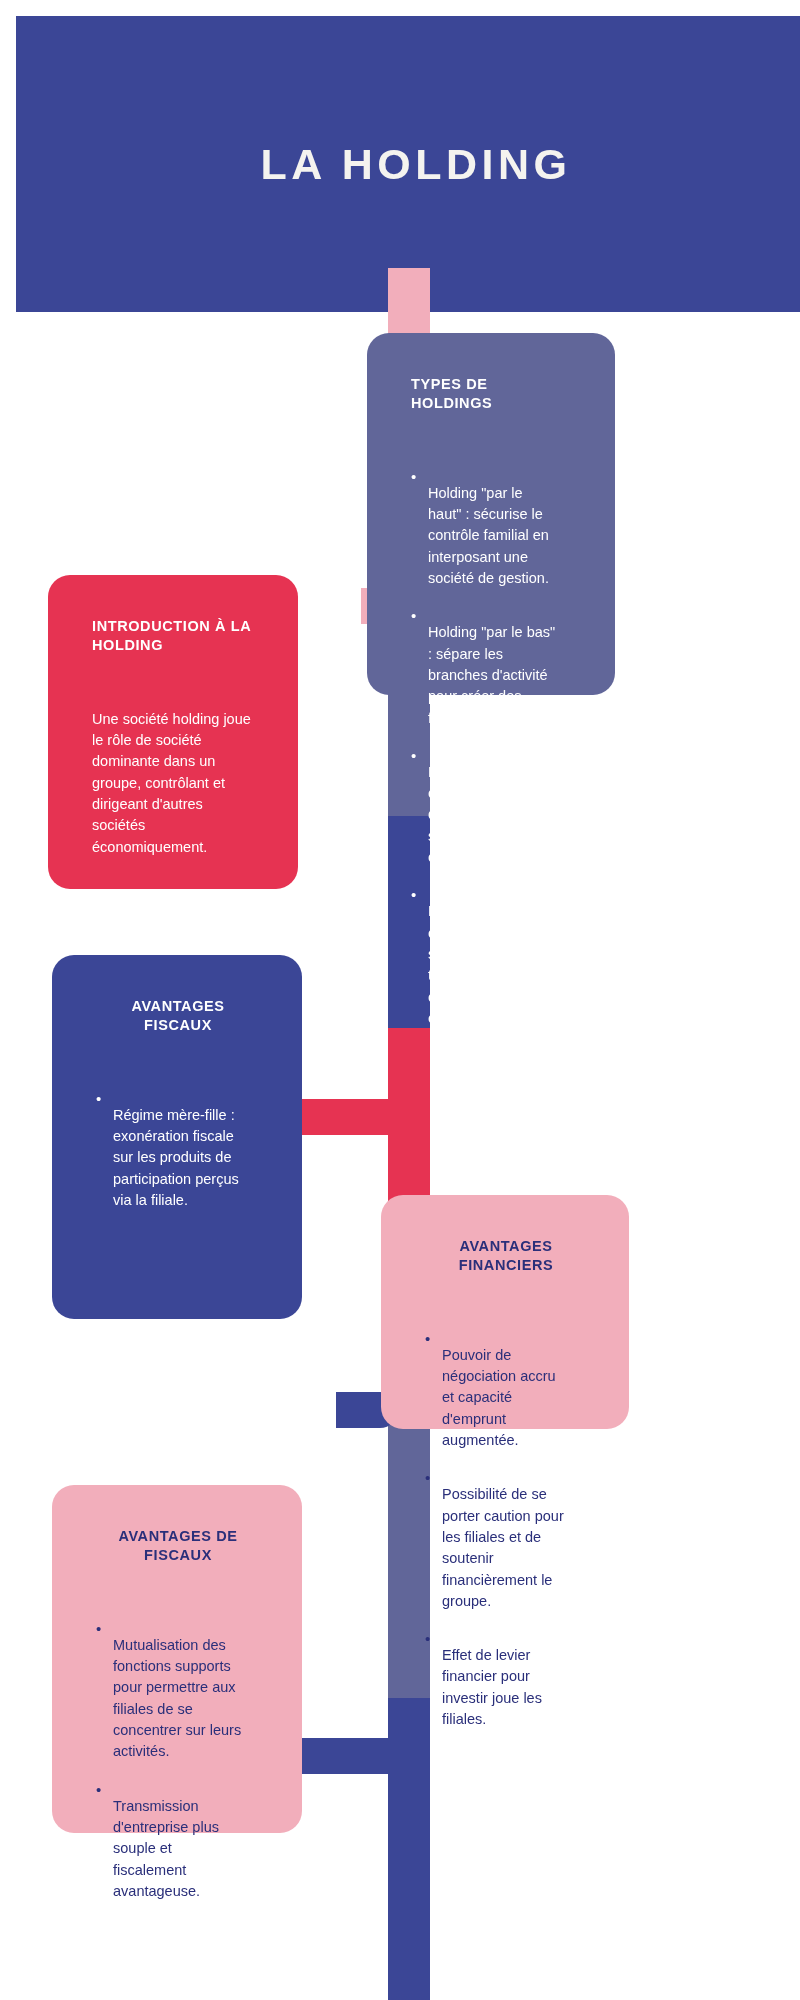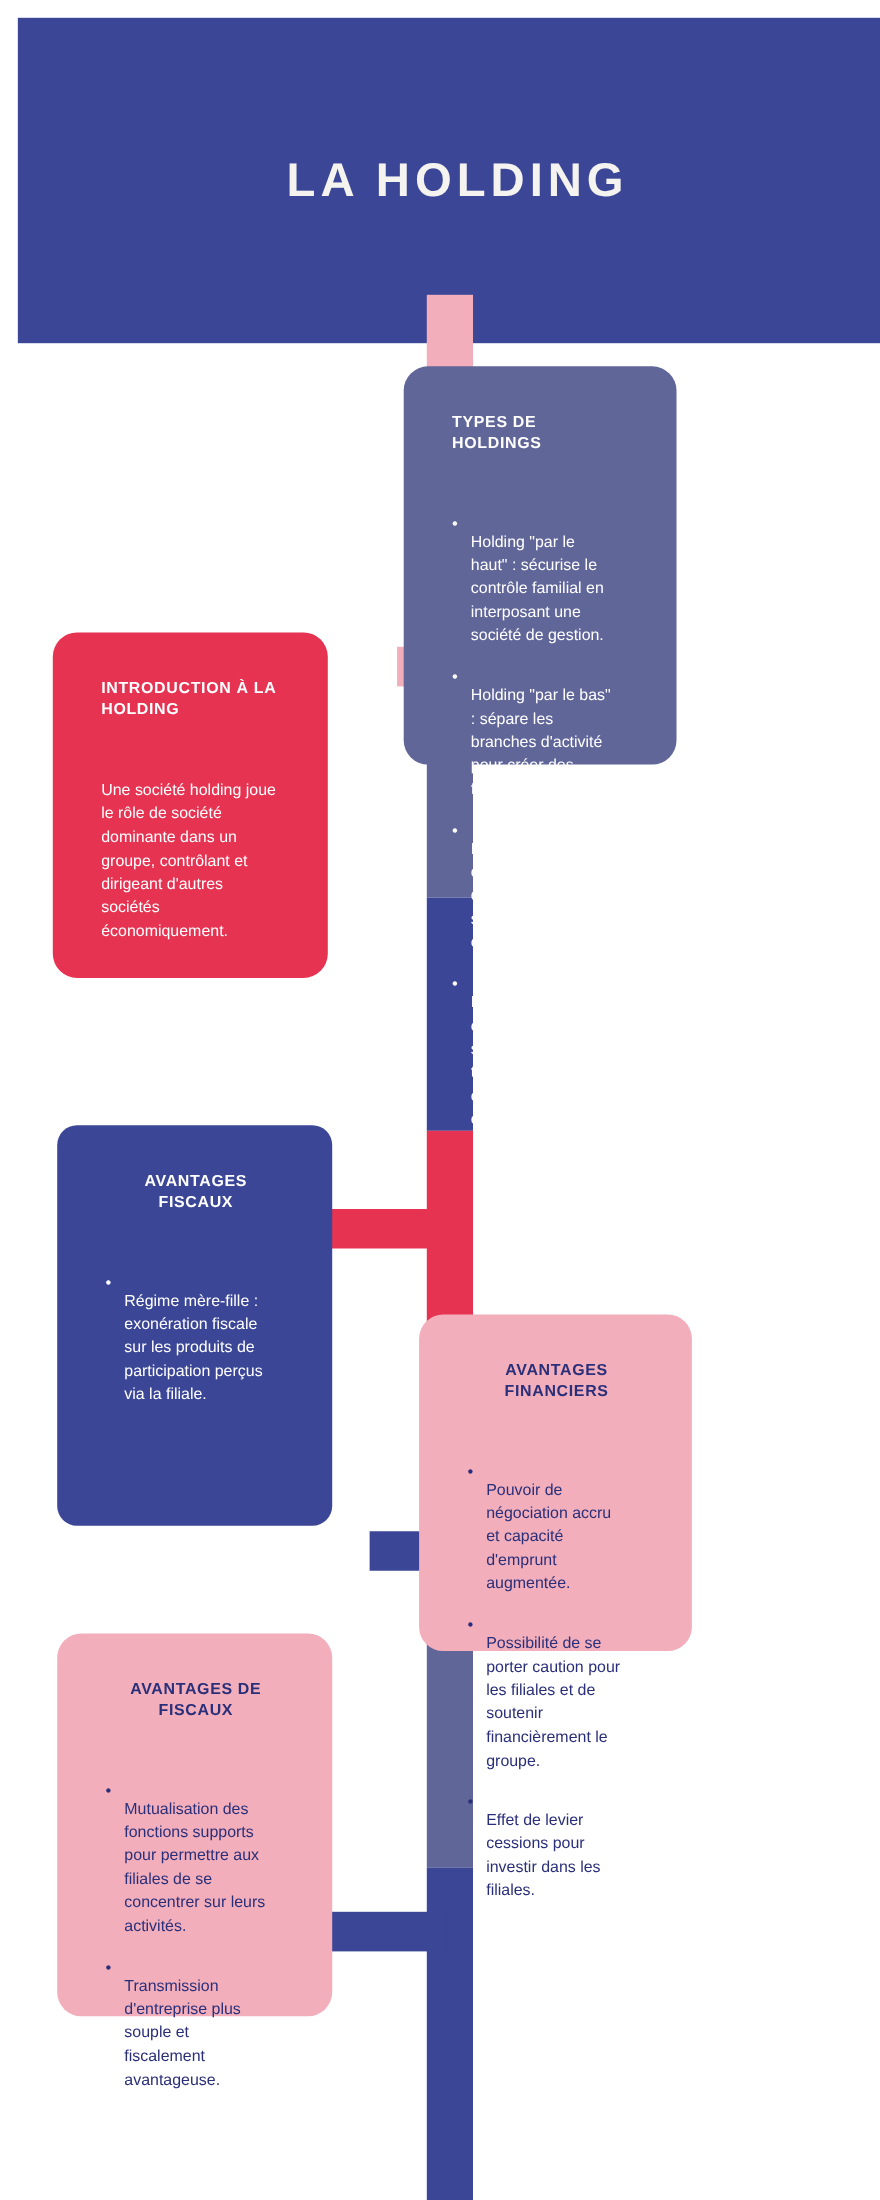--- a/index.html
+++ b/index.html
@@ -54,22 +54,22 @@
 
   
   .theme-crimson { background:#e63352; color:#ffffff; }
   .theme-muted   { background:#616699; color:#ffffff; }
   .theme-navy    { background:#3b4696; color:#ffffff; }
   .theme-pink    { background:#f2aebb; color:#2a2f7a; }
 
   
   #card-intro      { left:32px;  top:559px;  width:250px; height:314px; }
   #card-types      { left:351px; top:317px;  width:248px; height:362px; }
-  #card-fiscaux    { left:36px;  top:1007px;  width:250px; height:364px;border-radius:18px; }
-  #card-financiers { left:365px; top:1179px; width:248px; height:306px; }
+  #card-fiscaux    { left:36px;  top:939px;  width:250px; height:364px; }
+  #card-financiers { left:365px; top:1179px; width:248px; height:234px; }
   #card-gestion    { left:36px;  top:1469px; width:250px; height:348px; }
 </style>
 </head>
 <body>
 
 <div class="canvas">
 
   <div class="header">
     <div class="header-title">LA HOLDING</div>
   </div>
@@ -108,21 +108,21 @@
     <ul>
         <li>Régime mère-fille : exonération fiscale sur les produits de participation perçus via la filiale.</li>
       </ul>
   </div>
 
   <div class="card theme-pink" id="card-financiers">
     <div class="card-title centered">AVANTAGES FINANCIERS</div>
     <ul>
         <li>Pouvoir de négociation accru et capacité d'emprunt augmentée.</li>
         <li>Possibilité de se porter caution pour les filiales et de soutenir financièrement le groupe.</li>
-        <li>Effet de levier cessions pour investir dans les filiales.</li>
+        <li>Effet de levier financier pour investir joue les filiales.</li>
       </ul>
   </div>
 
   <div class="card theme-pink" id="card-gestion">
     <div class="card-title centered">AVANTAGES DE FISCAUX</div>
     <ul>
         <li>Mutualisation des fonctions supports pour permettre aux filiales de se concentrer sur leurs activités.</li>
         <li>Transmission d'entreprise plus souple et fiscalement avantageuse.</li>
       </ul>
   </div>

